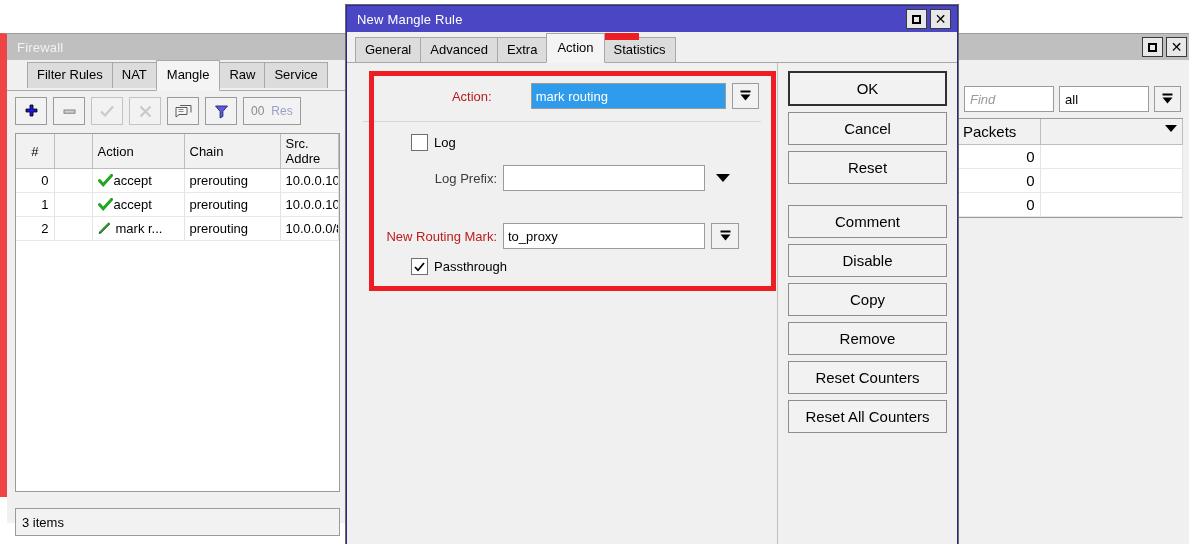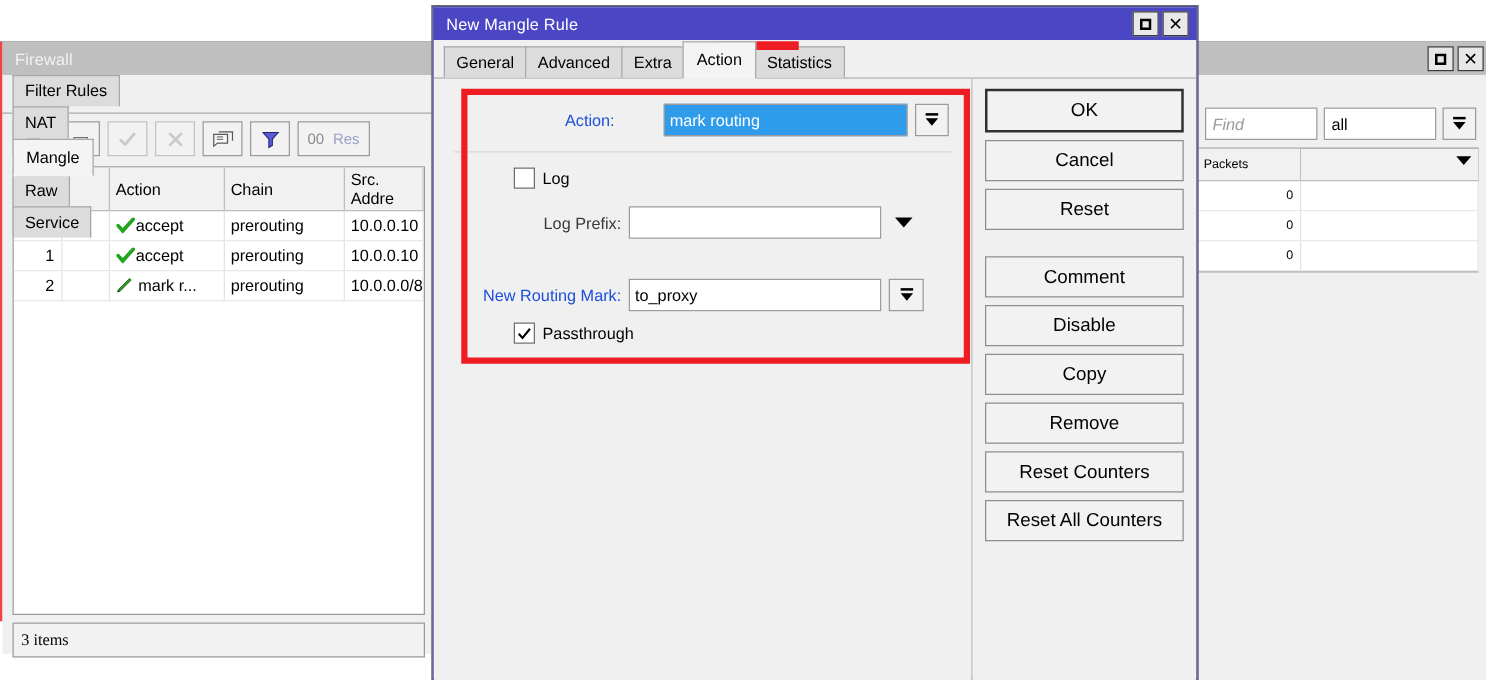--- a/index.html
+++ b/index.html
@@ -19,77 +19,77 @@
   .title-text{font-size:13px;color:#ffffff;padding-left:6px;letter-spacing:.2px;}
   .title-text.inactive{color:#f2f2f2;}
   .win-btns{margin-left:auto;display:flex;gap:3px;padding-right:2px;}
   .win-btn{width:19px;height:18px;border:1px solid #3b3b3b;background:#e8e8e8;
            display:flex;align-items:center;justify-content:center;font-size:12px;line-height:1;color:#000;}
   .win-btn .sq{width:9px;height:9px;border:2px solid #000;box-sizing:border-box;display:block;}
   .win-btn .xg{font-size:14px;font-weight:bold;}
 
   
   #fw{left:0;top:33px;width:348px;height:464px;background:#f0f0f0;
-      border-left:2px solid #ef4444;border-top:1px solid #9a9a9a;}
+      border-left:7px solid #ef4444;border-top:1px solid #9a9a9a;}
   #fw .body{background:#f0f0f0;height:100%;}
-  .tabs{display:flex;align-items:flex-start;height:30px;padding-left:8px;gap:0;border-bottom:1px solid #a8a8a8;flex-direction:column;}
+  .tabs{display:flex;align-items:center;height:30px;padding-left:20px;gap:0;border-bottom:1px solid #a8a8a8;}
   .tab{padding:4px 9px 4px 9px;border:1px solid #a8a8a8;border-bottom:none;background:#dcdcdc;
        font-size:13px;color:#000;line-height:1.25;margin-right:-1px;position:relative;}
   .tab.sel{background:#f4f4f4;padding:6px 10px 6px 10px;z-index:2;border-bottom:1px solid #f4f4f4;margin-bottom:-1px;}
   .toolbar{display:flex;align-items:center;gap:6px;padding:6px 0 6px 8px;}
   .tbtn{width:30px;height:26px;border:1px solid #9b9b9b;background:#f2f2f2;
         display:flex;align-items:center;justify-content:center;}
   .tbtn.dim{border-color:#c3c3c3;}
   .ftxtbtn{height:26px;border:1px solid #9b9b9b;background:#f2f2f2;display:flex;align-items:center;
            padding:0 7px;gap:7px;font-size:12px;}
   .ftxtbtn .zz{color:#8a8a8a;font-size:12px;}
   .ftxtbtn .rs{color:#9aa0c8;}
   .grid{margin:2px 8px 0 8px;background:#fff;border:1px solid #9b9b9b;height:357px;overflow:hidden;}
   table.t{border-collapse:collapse;width:100%;font-size:13px;table-layout:fixed;}
   table.t th{background:#f1f1f1;border-right:1px solid #bdbdbd;border-bottom:1px solid #bdbdbd;
              font-weight:normal;text-align:left;padding:2px 5px;height:21px;}
   table.t td{border-right:1px solid #e3e3e3;border-bottom:1px solid #e8e8e8;padding:1px 5px;height:21px;
              white-space:nowrap;overflow:hidden;}
   td.num{text-align:right;}
-  .statusbar{margin:6px 8px 0 8px;border:1px solid #9b9b9b;background:#f2f2f2;height:26px;
-             display:flex;align-items:center;padding:0 6px;font-size:13px;font-family:Liberation Serif, serif;}
+  .statusbar{margin:16px 8px 0 8px;border:1px solid #9b9b9b;background:#f2f2f2;height:26px;
+             display:flex;align-items:center;padding:0 6px;font-size:13px;}
   .vchk{display:inline-block;width:15px;height:13px;vertical-align:-2px;margin-right:1px;}
   .pencil{display:inline-block;width:15px;height:13px;vertical-align:-2px;margin-right:3px;}
 
   
   #rw{left:958px;top:33px;width:231px;height:511px;background:#f0f0f0;border-top:1px solid #9a9a9a;}
   #rw .rtb{height:26px;background:#bfbfbf;display:flex;align-items:center;}
   #rw .strip{height:22px;background:#f0f0f0;}
   .findrow{display:flex;align-items:center;gap:5px;padding:4px 8px 4px 6px;}
   .finput{height:24px;border:1px solid #9b9b9b;background:#fff;display:flex;align-items:center;padding:0 5px;}
   .finput.ph{width:82px;color:#9a9a9a;font-style:italic;}
   .finput.al{width:82px;}
   .dropbtn{width:26px;height:24px;border:1px solid #9b9b9b;background:#f2f2f2;
            display:flex;align-items:center;justify-content:center;}
   .rgrid{margin:2px 6px 0 0;background:#fff;border-top:1px solid #9b9b9b;border-bottom:1px solid #9b9b9b;}
-  .rgrid table{border-collapse:collapse;width:100%;font-size:10px;table-layout:fixed;}
+  .rgrid table{border-collapse:collapse;width:100%;font-size:15px;table-layout:fixed;}
   .rgrid th{background:#f1f1f1;border-right:1px solid #bdbdbd;border-bottom:1px solid #bdbdbd;
             font-weight:normal;text-align:left;padding:2px 5px;height:21px;}
   .rgrid td{border-right:1px solid #e3e3e3;border-bottom:1px solid #e8e8e8;padding:1px 5px;height:21px;text-align:right;}
 
   
   #dlg{left:346px;top:5px;width:612px;height:539px;background:#f0f0f0;
        border:1px solid #2b2b8f;box-shadow:0 0 0 1px #6a6a6a;}
   #dlg .dtabs{display:flex;align-items:flex-end;height:30px;padding-left:8px;
               border-bottom:1px solid #a8a8a8;background:#f0f0f0;}
   .dlg-main{display:flex;height:483px;}
   .form{width:430px;position:relative;border-right:1px solid #bdbdbd;background:#f0f0f0;}
   .btncol{flex:1;padding:8px 10px 0 10px;display:flex;flex-direction:column;gap:6px;background:#f0f0f0;}
   .dbtn{height:31px;border:1px solid #8d8d8d;background:#f2f2f2;display:flex;align-items:center;
         justify-content:center;font-size:15px;}
   .dbtn.def{border:2px solid #303030;}
   .gap{height:9px;}
 
   .frow{display:flex;align-items:center;gap:6px;padding:0 18px 0 0;}
-  .flabel{width:150px;text-align:right;font-size:13px;color:#1d4ed8;}
+  .flabel{width:150px;text-align:right;font-size:13px;color:#b91c1c;}
   .flabel.plain{color:#3a3a3a;text-align:right;}
   .fin{height:24px;border:1px solid #9b9b9b;background:#fff;display:flex;align-items:center;padding:0 4px;}
   .fin.sel{background:#2e9ceb;color:#fff;border:1px solid #9b9b9b;margin-left:33px;}
   .sep{height:1px;background:#d8d8d8;margin:12px 16px 12px 16px;}
   .chkrow{display:flex;align-items:center;gap:6px;padding-left:64px;}
   .chk{width:15px;height:15px;border:1px solid #6e6e6e;background:#fff;
        display:flex;align-items:center;justify-content:center;font-size:12px;line-height:1;}
   .arrowonly{width:24px;display:flex;align-items:center;justify-content:center;}
   .tri{width:0;height:0;border-left:7px solid transparent;border-right:7px solid transparent;border-top:8px solid #000;}
 

